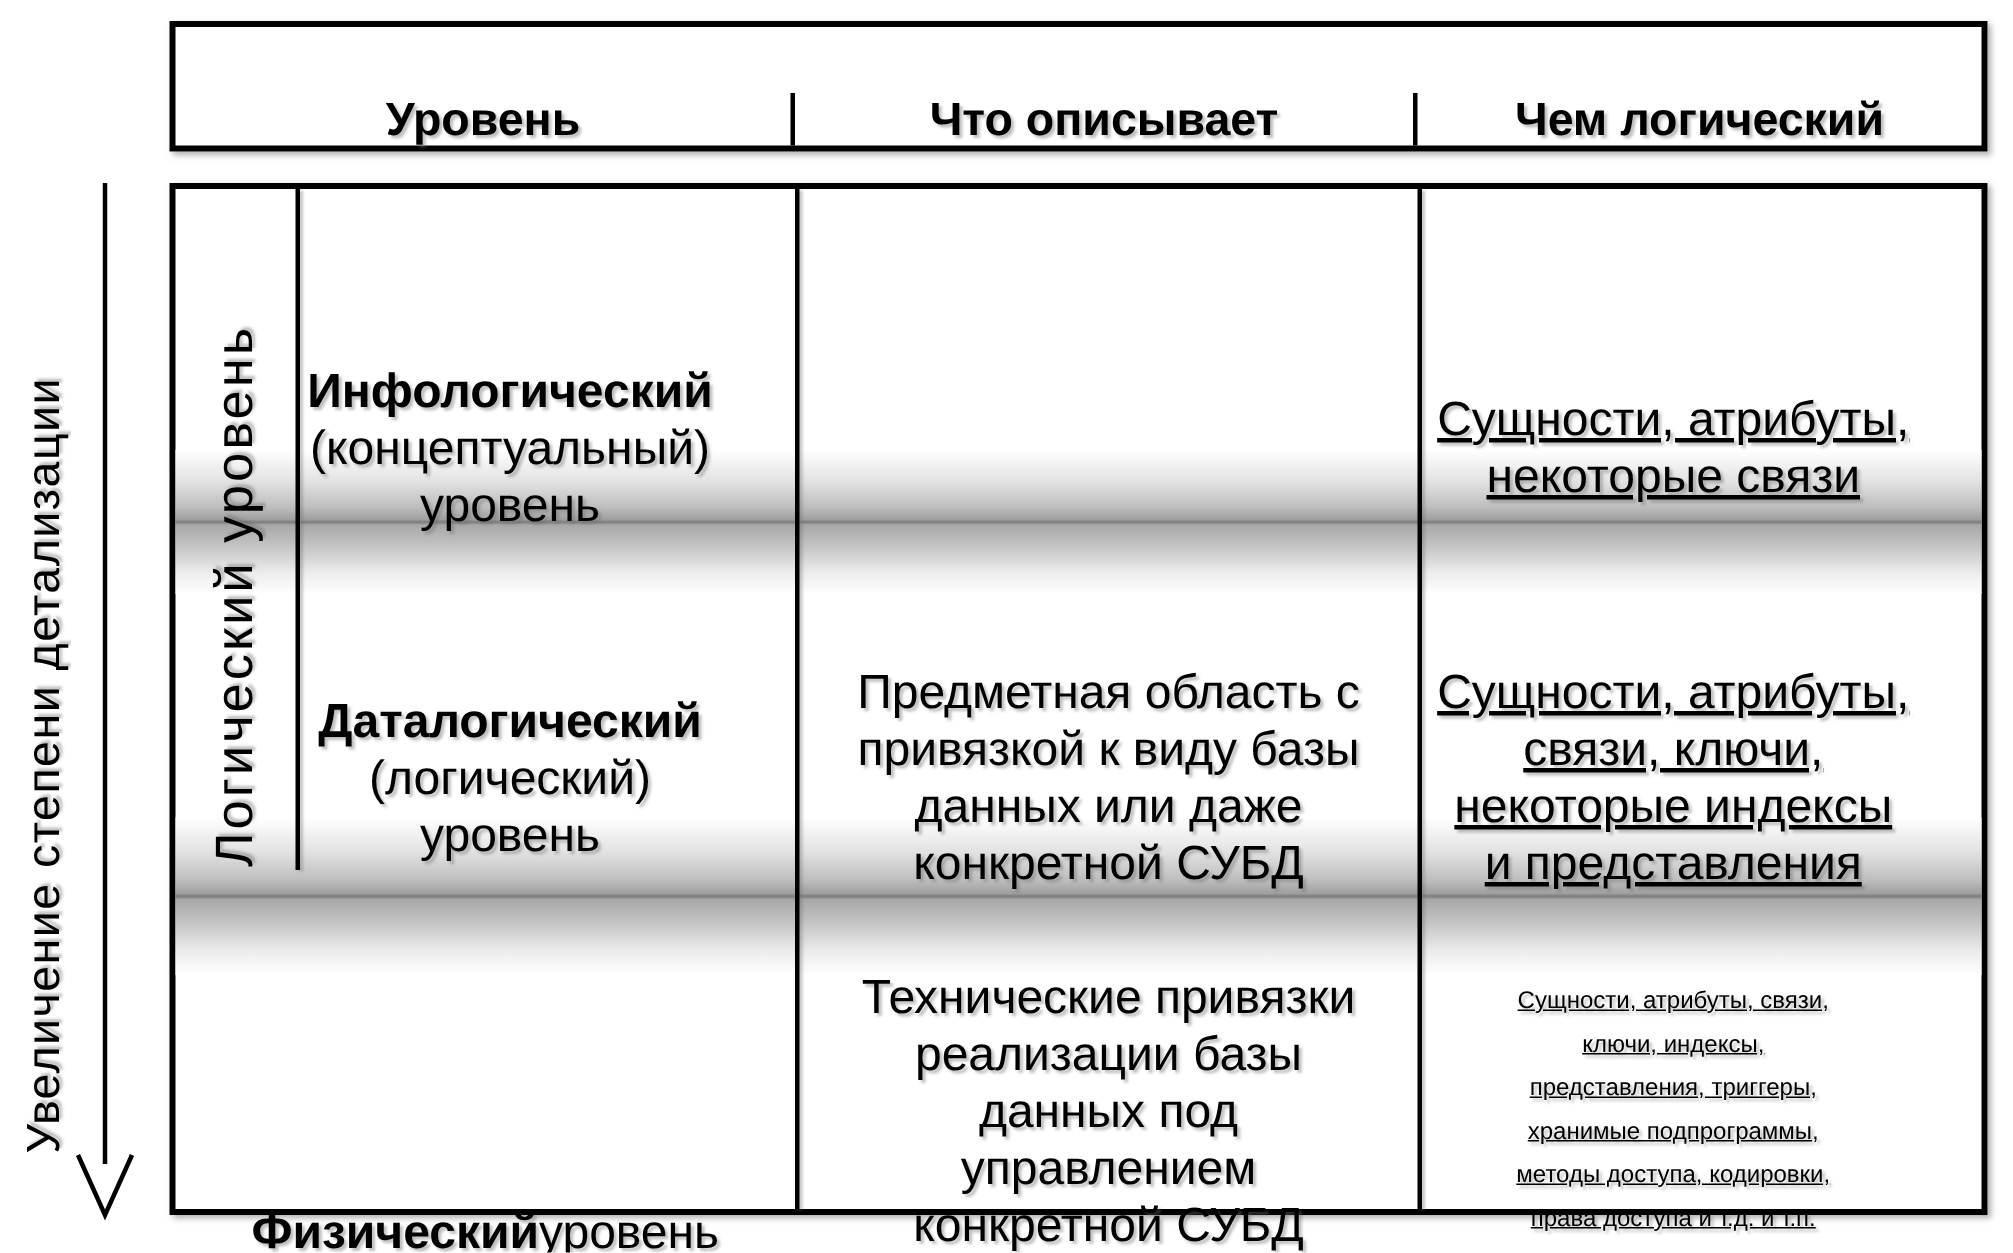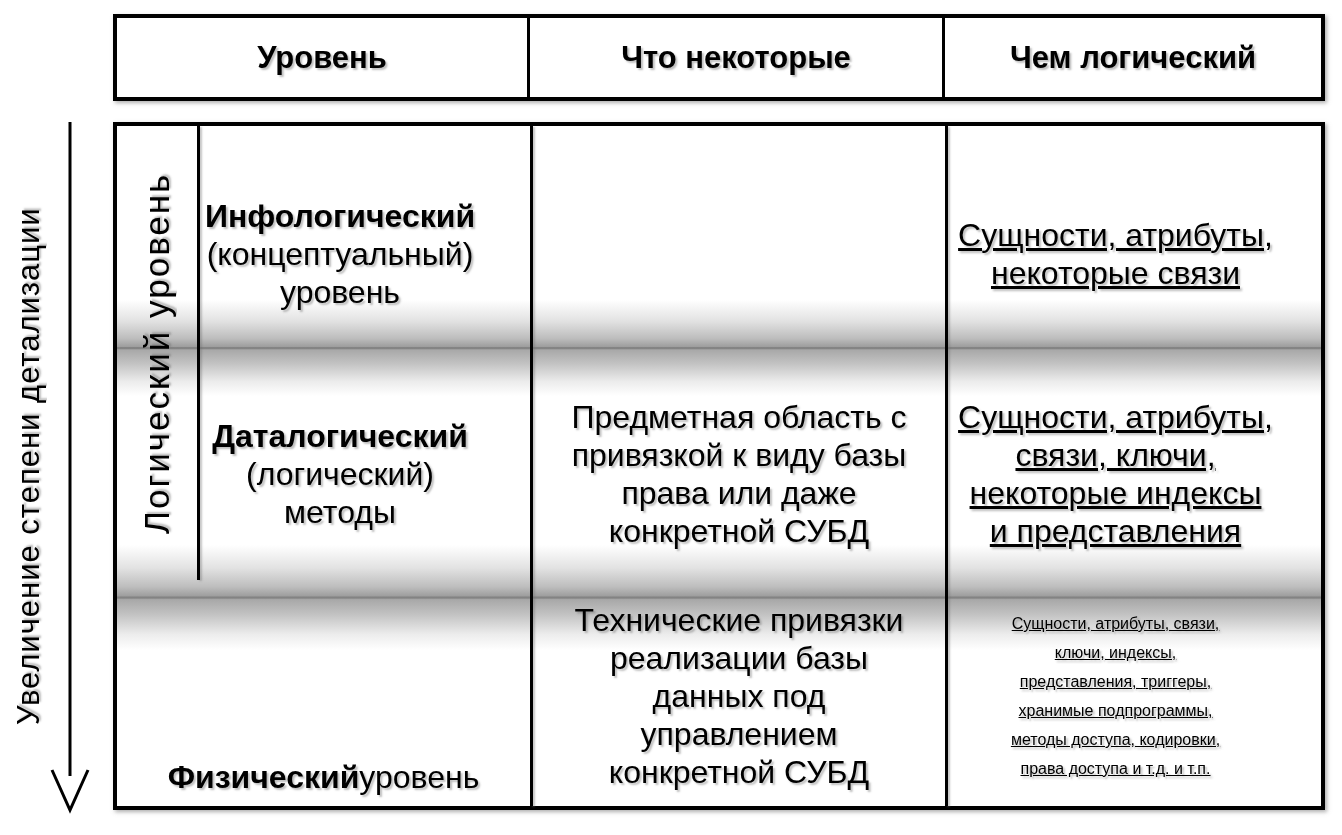--- a/index.html
+++ b/index.html
@@ -1,21 +1,21 @@
 <!DOCTYPE html>
 <html><head>
 <meta charset="utf-8">
 <style>
   html,body{margin:0;padding:0;}
   body{
     width:1342px;height:835px;overflow:hidden;background:#ffffff;
     font-family:"Liberation Sans","DejaVu Sans",sans-serif;color:#000;
     position:relative;
   }
-  .shadowtext{text-shadow:2px 2px 2px rgba(110,110,110,0.45);}
+  .shadowtext{text-shadow:2px 2px 2px rgba(110,110,110,0.45);margin-top:44px;}
 
   
   .header-table{
     position:absolute;left:113px;top:14px;width:1212px;height:87px;
     border:4px solid #000;box-sizing:border-box;display:flex;
     box-shadow:2px 2px 4px rgba(110,110,110,0.55);background:#fff;
   }
   .header-cell{
     display:flex;align-items:center;justify-content:center;
     font-weight:bold;font-size:31px;text-align:center;
@@ -82,21 +82,21 @@
   .ca{left:83px;width:280px;}
   .cb{left:416px;width:412px;}
   .cc{left:831px;width:335px;text-decoration:underline;}
   .ca-full{left:0;width:413px;align-items:flex-end;}
 </style>
 </head>
 <body>
 
 <div class="header-table">
   <div class="header-cell hc1 shadowtext">Уровень</div>
-  <div class="header-cell hc2 shadowtext">Что некоторые</div>
+  <div class="header-cell hc2 shadowtext">Что описывает</div>
   <div class="header-cell hc3 shadowtext">Чем логический</div>
 </div>
 
 <svg class="side-arrow" width="42" height="698" viewBox="0 0 42 698">
   <line x1="20" y1="4" x2="20" y2="658" stroke="#000" stroke-width="3"></line>
   <polyline points="2,652 20,692 38,652" fill="none" stroke="#000" stroke-width="3"></polyline>
 </svg>
 <div class="side-label shadowtext">Увеличение степени детализации</div>
 
 <div class="main-table">
@@ -115,26 +115,26 @@
 уровень</span>
   </div>
   <div class="cell r1 cc shadowtext">
     <div class="txt">Сущности, атрибуты,
 некоторые связи</div>
   </div>
 
   <div class="cell r2 ca shadowtext">
     <b>Даталогический</b>
       <span class="rest">(логический)
-методы</span>
+уровень</span>
   </div>
   <div class="cell r2 cb shadowtext">
     <div class="txt">Предметная область с
 привязкой к виду базы
-права или даже
+данных или даже
 конкретной СУБД</div>
   </div>
   <div class="cell r2 cc shadowtext">
     <div class="txt">Сущности, атрибуты,
 связи, ключи,
 некоторые индексы
 и представления</div>
   </div>
 
   <div class="cell r3 ca-full one-line shadowtext">

